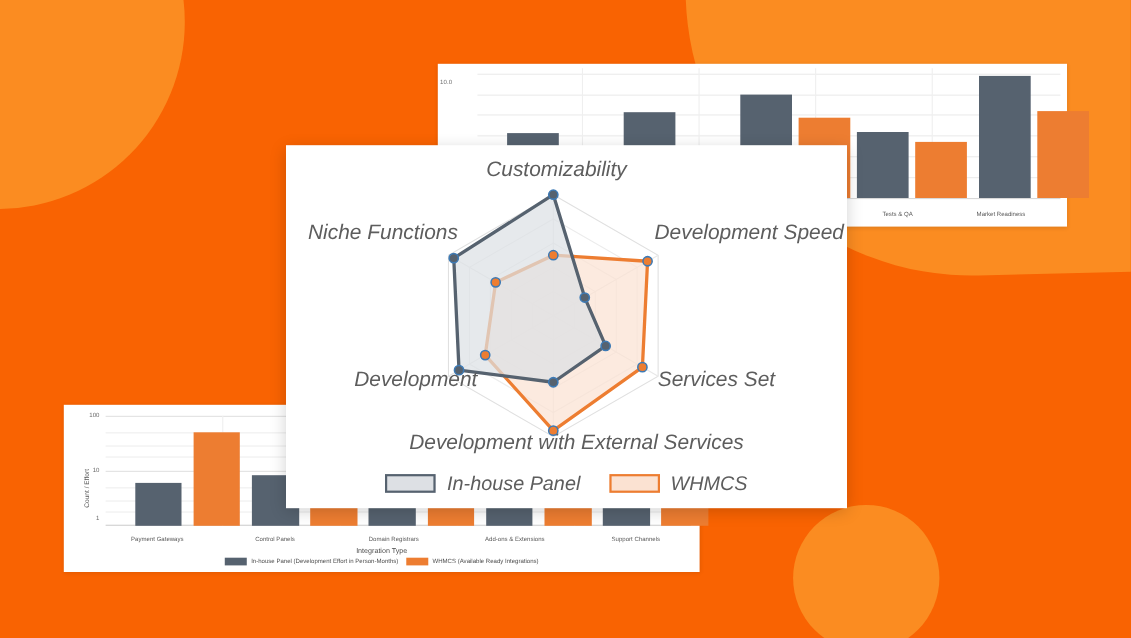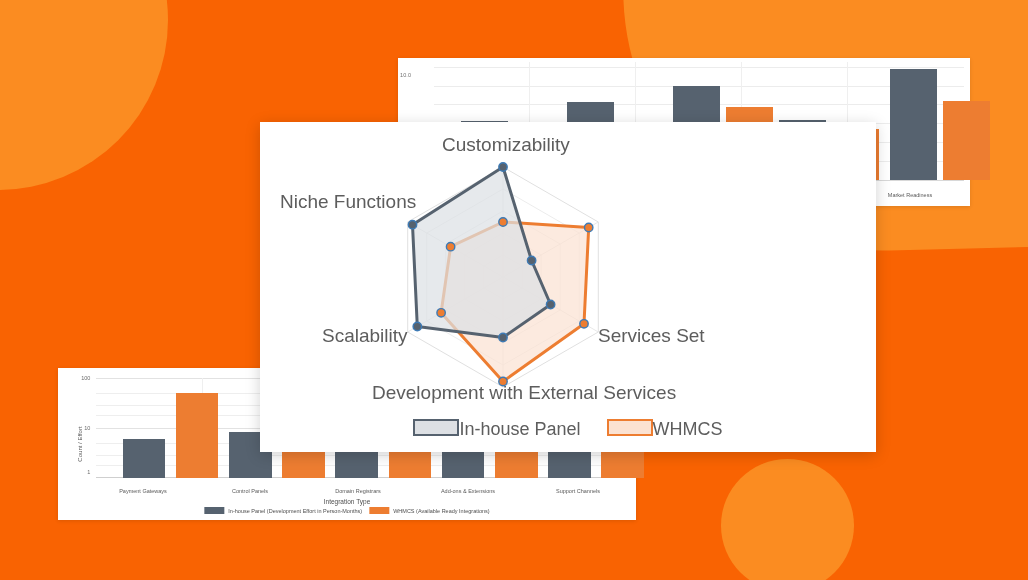--- a/index.html
+++ b/index.html
@@ -60,31 +60,31 @@
   }
   #card-bottomleft .legend{
     position:absolute;left:50%;bottom:6px;transform:translateX(-50%);
     display:flex;align-items:center;gap:7px;white-space:nowrap;
   }
   #card-bottomleft .legend .item{display:flex;align-items:center;gap:4px;}
   #card-bottomleft .legend .sw{width:20px;height:7px;display:block;}
   #card-bottomleft .legend .tx{font-size:5.5px;color:#4e4e4e;}
 
   
-  #card-radar{left:260px;top:122px;width:616px;height:330px;box-shadow:0 3px 14px rgba(0,0,0,.18);}
+  #card-radar{left:260px;top:132px;width:510px;height:330px;box-shadow:0 3px 14px rgba(0,0,0,.18);font-style:italic;}
   #radar-svg{position:absolute;left:0;top:0;}
   .axis-label{
     position:absolute;font-size:19px;color:#5d5d5d;white-space:nowrap;
     font-family:"Liberation Sans","DejaVu Sans",sans-serif;
   }
   #radar-legend{
     position:absolute;left:0;right:0;bottom:12px;
     display:flex;justify-content:center;align-items:center;gap:26px;
   }
-  #radar-legend .item{display:flex;}
+  #radar-legend .item{display:flex;align-items:center;gap:10px;}
   #radar-legend .sw{width:46px;height:17px;display:block;box-sizing:border-box;}
   #radar-legend .tx{font-size:18px;color:#5d5d5d;}
 </style>
 </head>
 <body>
 
 <div class="stage">
 
   <div class="blob" id="blob-tl"></div>
   <div id="blob-tr"></div>
@@ -213,23 +213,24 @@
           <circle cx="243.0" cy="45.0" r="4.2" fill="#56626F" stroke="#3d7ab5" stroke-width="1.4"></circle>
           <circle cx="271.6" cy="138.5" r="4.2" fill="#56626F" stroke="#3d7ab5" stroke-width="1.4"></circle>
           <circle cx="290.6" cy="182.5" r="4.2" fill="#56626F" stroke="#3d7ab5" stroke-width="1.4"></circle>
           <circle cx="243.0" cy="215.5" r="4.2" fill="#56626F" stroke="#3d7ab5" stroke-width="1.4"></circle>
           <circle cx="157.3" cy="204.5" r="4.2" fill="#56626F" stroke="#3d7ab5" stroke-width="1.4"></circle>
           <circle cx="152.5" cy="102.7" r="4.2" fill="#56626F" stroke="#3d7ab5" stroke-width="1.4"></circle>
         </g>
     </svg>
 
     <div class="axis-label" id="lab-0" style="left:182px;top:12px">Customizability</div>
+    <div class="axis-label" id="lab-1" style="left:335px;top:69px">Development Speed</div>
     <div class="axis-label" id="lab-2" style="left:338px;top:203px">Services Set</div>
     <div class="axis-label" id="lab-3" style="left:112px;top:260px">Development with External Services</div>
-    <div class="axis-label" id="lab-4" style="left:62px;top:203px">Scalability</div>
+    <div class="axis-label" id="lab-4" style="left:62px;top:203px">Development</div>
     <div class="axis-label" id="lab-5" style="left:20px;top:69px">Niche Functions</div>
 
     <div id="radar-legend">
       <span class="item">
         <span class="sw" style="background:#DDE0E4;border:2.5px solid #56626F"></span>
         <span class="tx">In-house Panel</span>
       </span>
       <span class="item">
         <span class="sw" style="background:#FBE2D2;border:2.5px solid #ED7D31"></span>
         <span class="tx">WHMCS</span>

